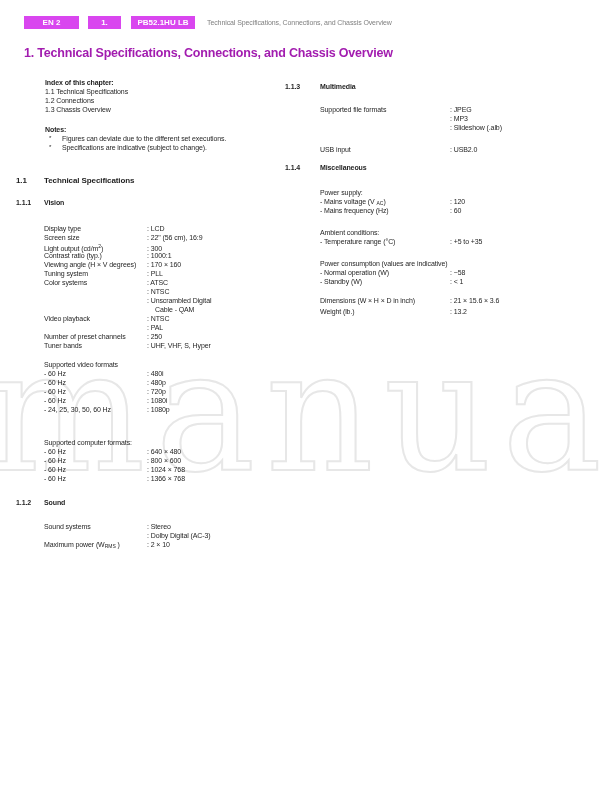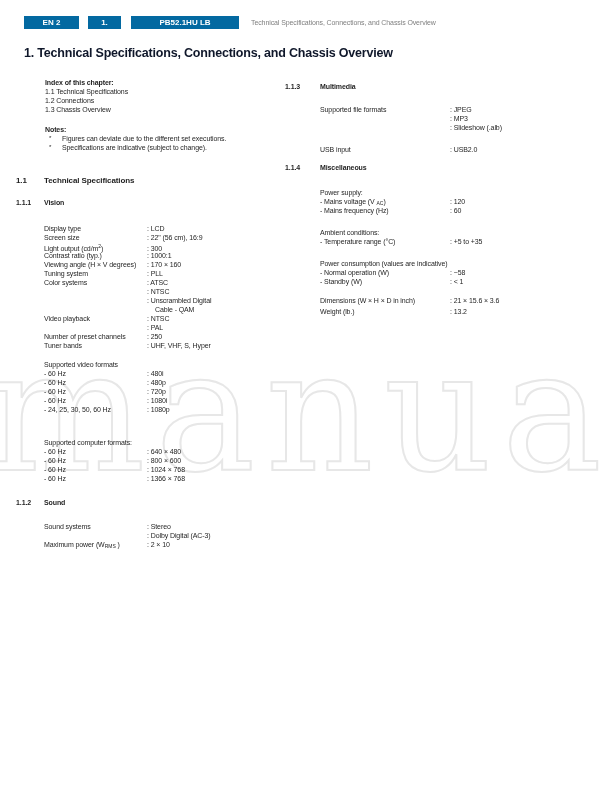--- a/index.html
+++ b/index.html
@@ -14,30 +14,30 @@
     font-family:"DejaVu Serif", serif; font-size:168px; line-height:1;
     letter-spacing:10px; white-space:nowrap;
     color:#ffffff; -webkit-text-stroke:2px #e7e7e7;
     user-select:none;
   }
   .content { position:absolute; inset:0; z-index:2; }
   
   .hdr { position:absolute; left:24px; top:16px; display:flex; align-items:center; }
   .badge {
     display:inline-block; height:13px; line-height:13px; text-align:center;
-    background:#0369a1; color:#fff; font-weight:bold; font-size:8px; letter-spacing:0;
+    background:#d946ef; color:#fff; font-weight:bold; font-size:8px; letter-spacing:0;
   }
   .badge-en { width:55px; }
   .badge-num { width:33px; margin-left:9px; }
-  .badge-chassis { width:108px; margin-left:10px; }
+  .badge-chassis { width:64px; margin-left:10px; }
   .hdr-title { margin-left:12px; color:#7f7f7f; font-size:7px; line-height:13px; }
   
   .page-title {
     position:absolute; left:24px; top:46px; margin:0;
-    font-size:12.5px; font-weight:bold; color:#0f172a; letter-spacing:-0.2px; white-space:nowrap;
+    font-size:12.5px; font-weight:bold; color:#a21caf; letter-spacing:-0.2px; white-space:nowrap;
   }
   
   .col { position:absolute; }
   .col-left  { left:16px; top:78px;  width:272px; }
   .col-right { left:285px; top:82px; width:308px; }
   .line { height:9px; line-height:9px; white-space:nowrap; }
   .bold { font-weight:bold; }
   .indented { margin-left:29px; }
   .note-item { margin-left:33px; height:9px; line-height:9px; }
   .note-item .bullet { display:inline-block; width:13px; font-size:6px; vertical-align:top; }

